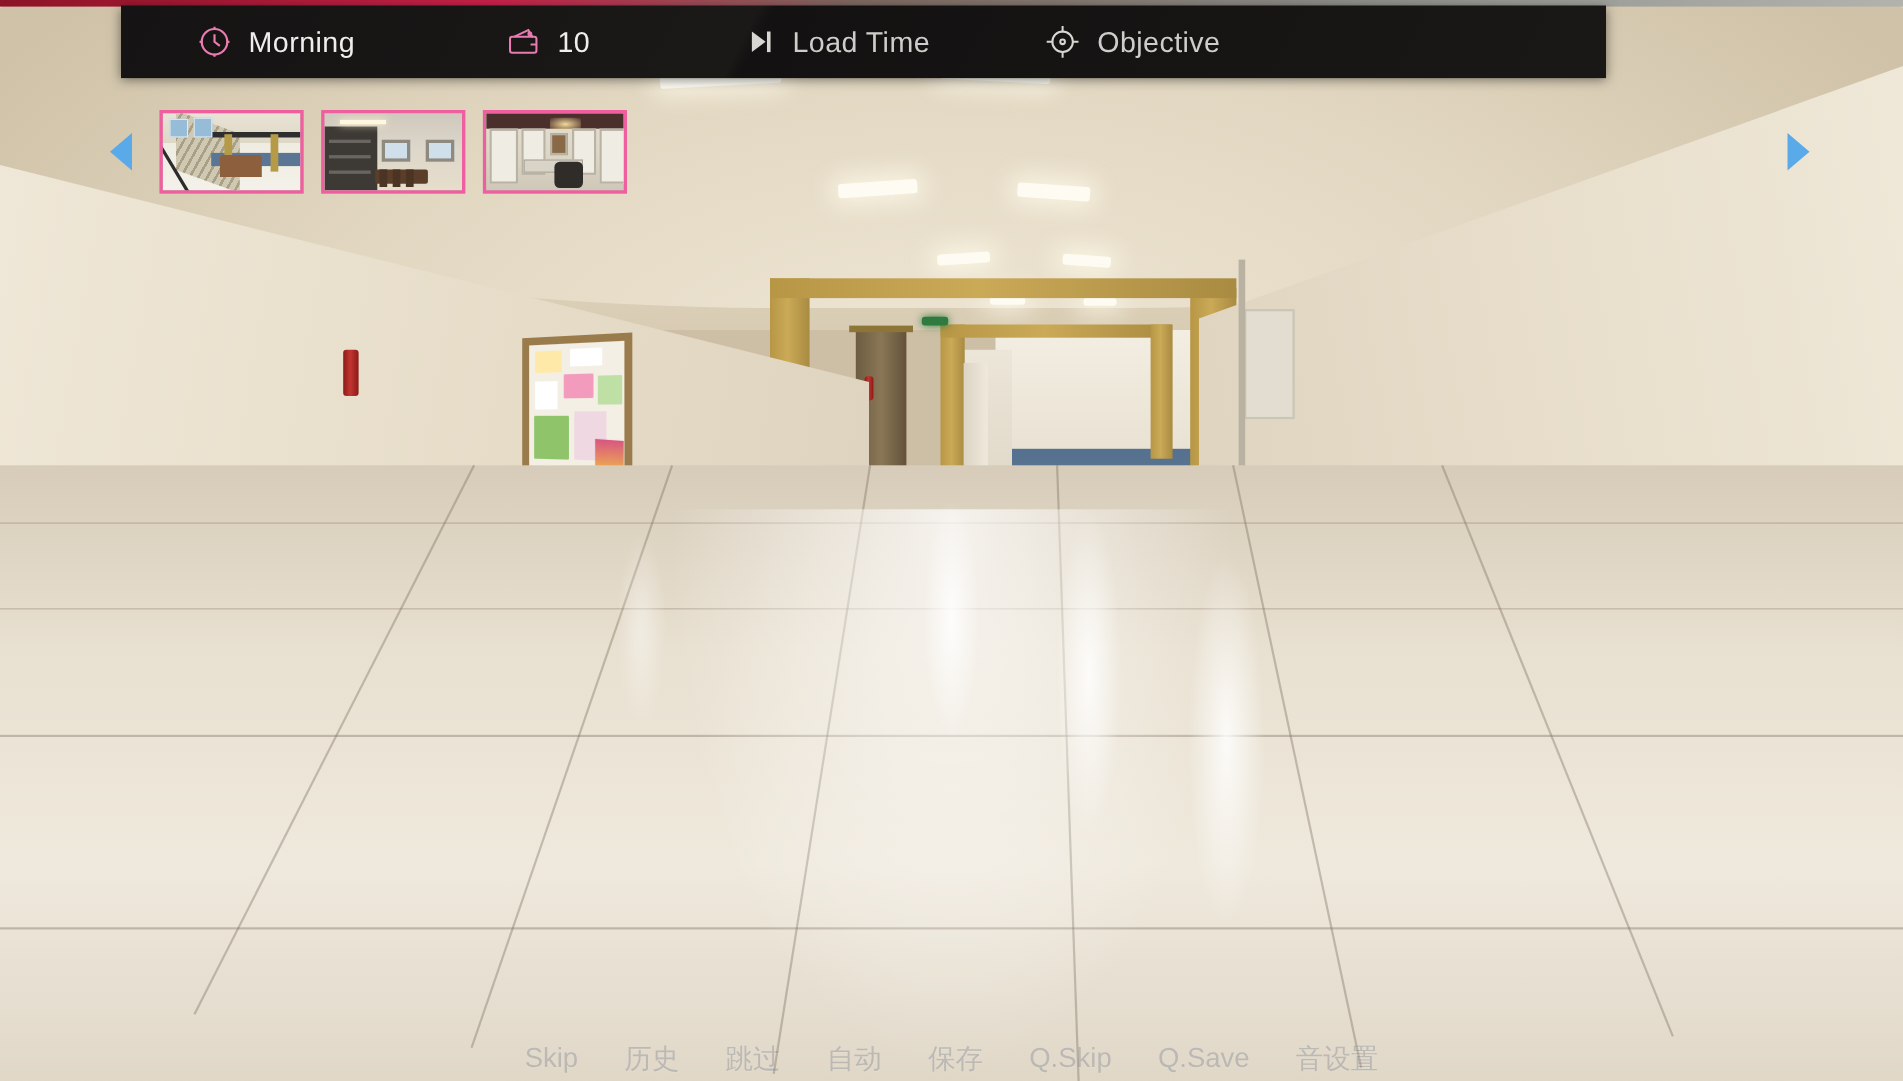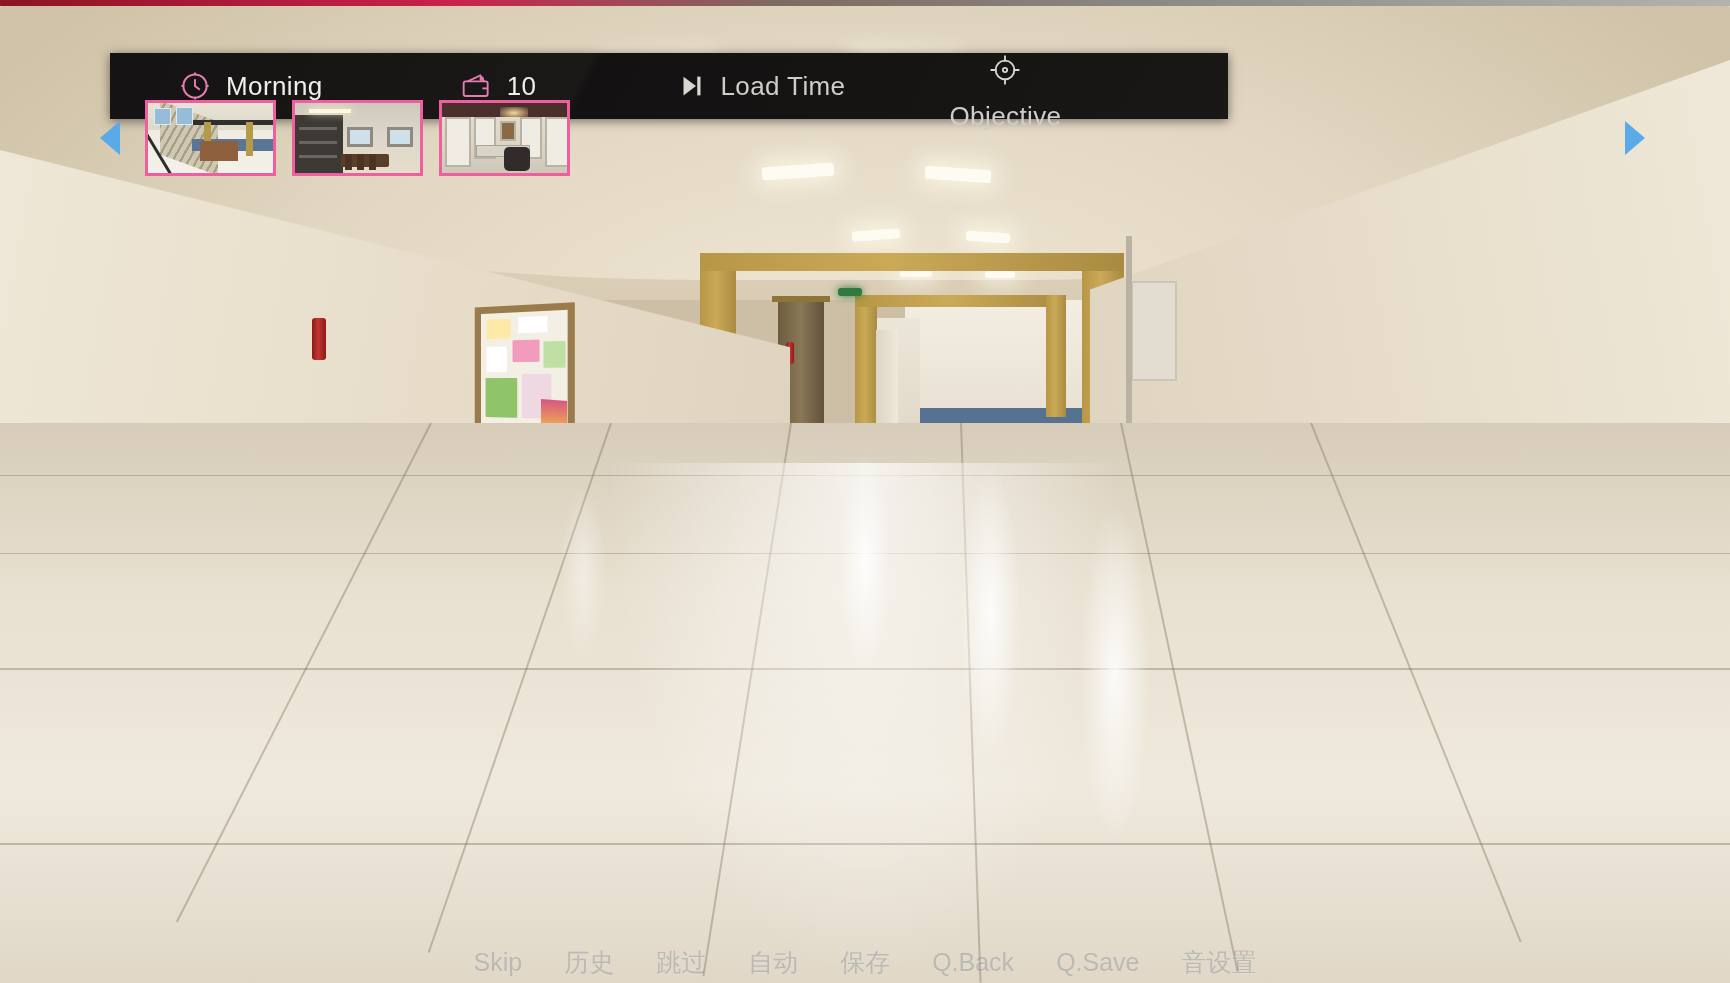--- a/index.html
+++ b/index.html
@@ -122,25 +122,24 @@
     background: linear-gradient(90deg,#8e1a17,#c23531 45%,#8c1a17);
     border-radius:3px;
   }
 
   
   .top-strip {
     position:absolute; left:0; top:0; width:1730px; height:6px;
     background: linear-gradient(90deg,#8c1426 0%, #c9224a 26%, #7e6a60 45%, #8d8d89 70%, #b3b3ae 100%);
   }
   .hud {
-    position:absolute; left:110px; top:5px; width:1118px; height:66px;
+    position:absolute; left:110px; top:5px; width:1350px; height:66px;
     background: linear-gradient(118deg, #151313 0%, #1b1917 42%, #131111 43%, #1a1816 100%);
     display:flex; align-items:flex-end;
     box-shadow: 0 2px 10px rgba(0,0,0,.5);
-    margin-top: 48px;
   }
   .hud-item {
     display:flex; align-items:center; gap:14px;
     height:100%; padding:0 6px; cursor:pointer;
   }
   .hud-label {
     color:#efeeec; font-size:26px; letter-spacing:.4px;
     font-family:"Liberation Sans", sans-serif; white-space:nowrap;
   }
   .hud-label.dim { color:#cfcdc9; }
@@ -327,21 +326,21 @@
     <div class="hud-item" style="margin-left:128px;">
       <span>
         <svg class="ic" width="30" height="30" viewBox="0 0 24 24" fill="#d8d6d2" stroke="none">
           <path d="M6 4.5 16 12 6 19.5z"></path>
           <rect x="17" y="4.5" width="2.6" height="15"></rect>
         </svg>
       </span>
       <span class="hud-label dim">Load Time</span>
     </div>
 
-    <div class="hud-item" style="margin-left:92px;flex-direction:column;">
+    <div class="hud-item" style="margin-left:92px;">
       <span>
         <svg class="ic ic-grey" width="34" height="34" viewBox="0 0 24 24" fill="none" stroke-width="1.3">
           <circle cx="12" cy="12" r="6.6"></circle>
           <circle cx="12" cy="12" r="1.5"></circle>
           <path d="M12 1.8v4.2M12 18v4.2M1.8 12h4.2M18 12h4.2"></path>
         </svg>
       </span>
       <span class="hud-label dim">Objective</span>
     </div>
 
@@ -402,18 +401,18 @@
 
     <div class="arrow arrow-right" style="margin-left:1055px;"></div>
   </div>
 
   <div class="bottom-menu">
     <span class="bm-item">Skip</span>
     <span class="bm-item">历史</span>
     <span class="bm-item">跳过</span>
     <span class="bm-item">自动</span>
     <span class="bm-item">保存</span>
-    <span class="bm-item">Q.Back</span>
+    <span class="bm-item">Q.Skip</span>
     <span class="bm-item">Q.Save</span>
     <span class="bm-item">音设置</span>
   </div>
 
 </div>
 
 </body></html>

